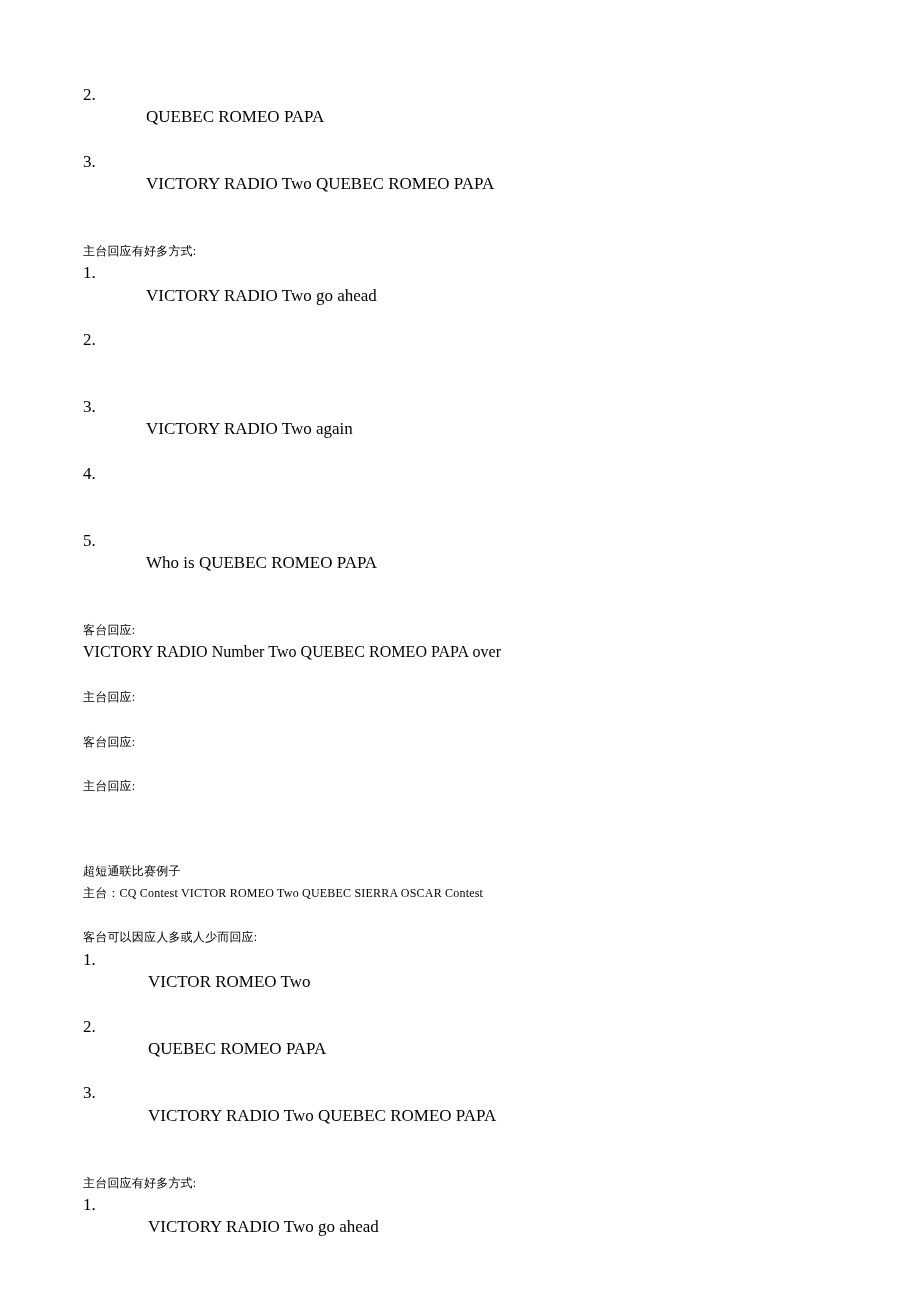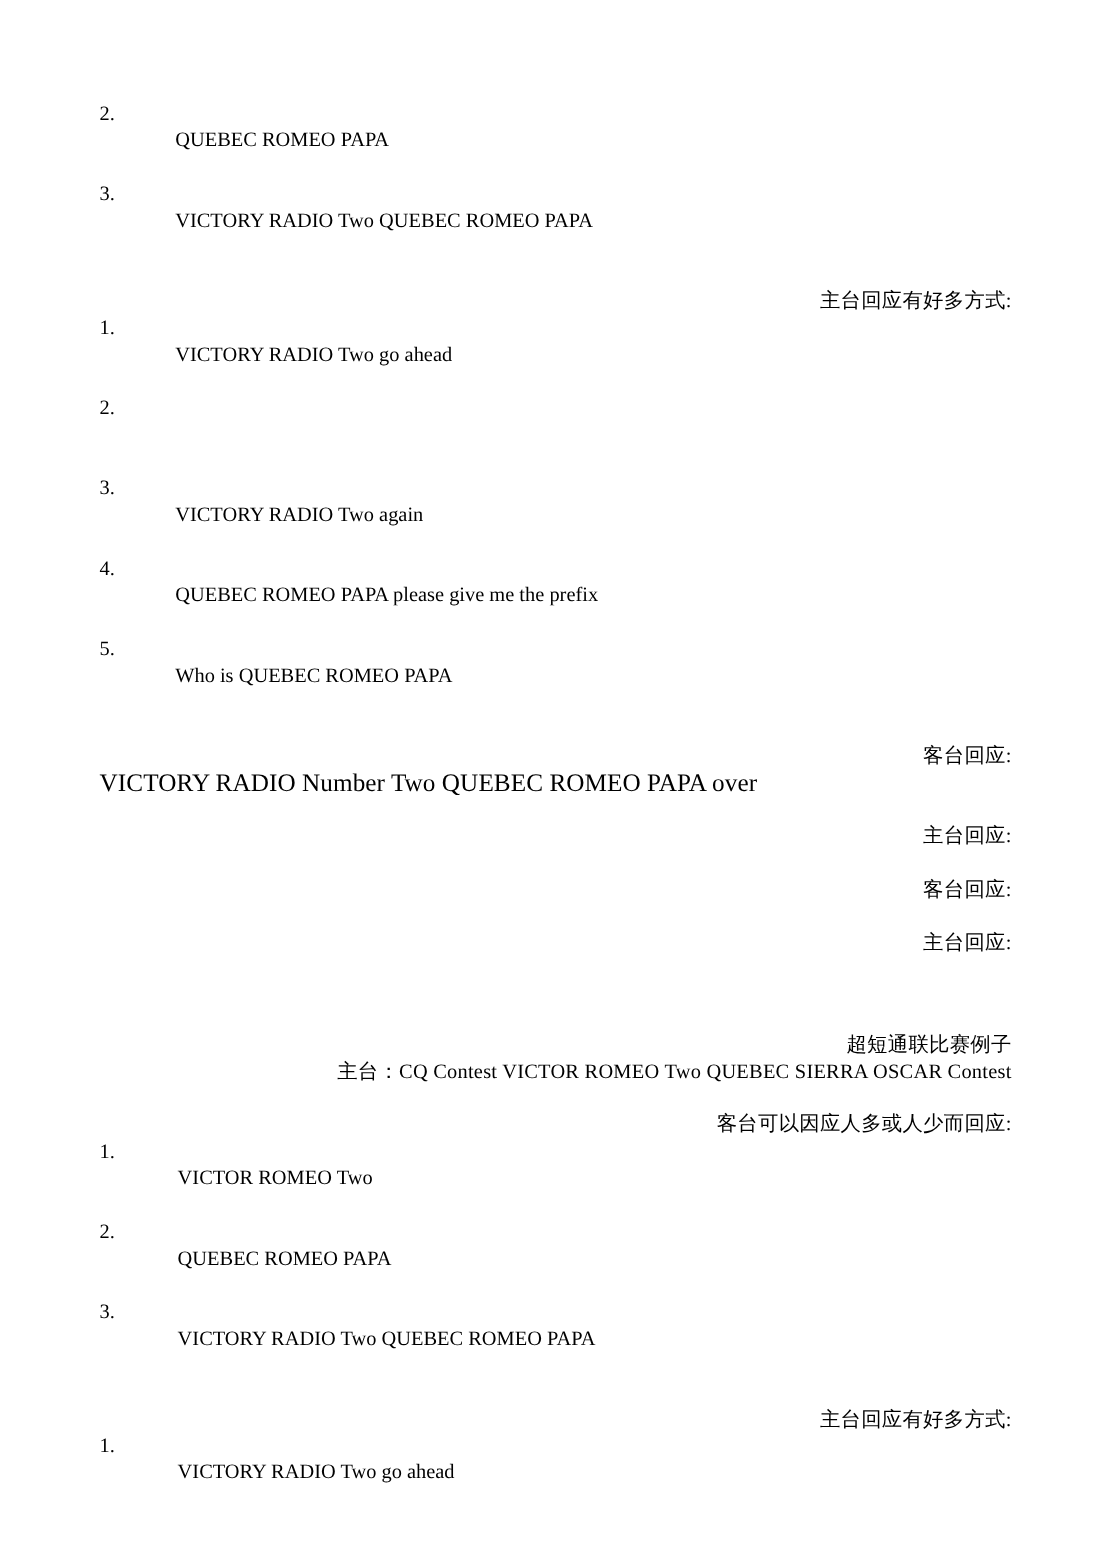--- a/index.html
+++ b/index.html
@@ -24,29 +24,28 @@
     box-sizing: border-box;
     padding: 84px 0 0 0;
   }
   .doc-body {
     margin-left: 83px;
     width: 760px;
   }
 
   
   .line {
-    font-size: 21px;
+    font-size: 16px;
     line-height: 22.3px;
     white-space: pre;
     letter-spacing: 0.05px;
   }
   .line.cn {
-    font-size: 17px;
+    font-size: 12px;
     letter-spacing: 0.2px;
-    text-align: right;
   }
   .block {
     margin: 0;
     padding: 0;
   }
   
   .gap-1 { height: 22.3px; }
   .gap-3 { height: 62px; }
 
   
@@ -95,21 +94,21 @@
       <div class="li">
         <span class="num">1.</span><span class="txt">VICTORY RADIO Two go ahead</span>
       </div>
       <div class="li">
         <span class="num">2.</span>
       </div>
       <div class="li">
         <span class="num">3.</span><span class="txt">VICTORY RADIO Two again</span>
       </div>
       <div class="li">
-        <span class="num">4.</span><span class="txt">QUEBEC ROMEO PAPA please give me the prefix</span>
+        <span class="num">4.</span>
       </div>
       <div class="li">
         <span class="num">5.</span><span class="txt">Who is QUEBEC ROMEO PAPA</span>
       </div>
     </div>
 
     <div class="gap-1"></div>
 
     <div class="block">
       <div class="line cn">客台回应:</div>

